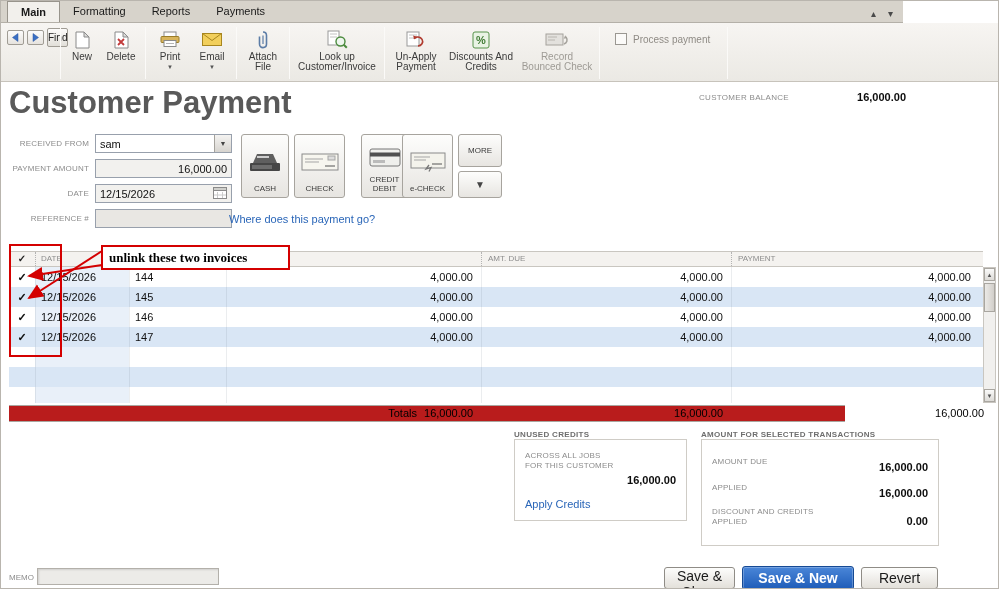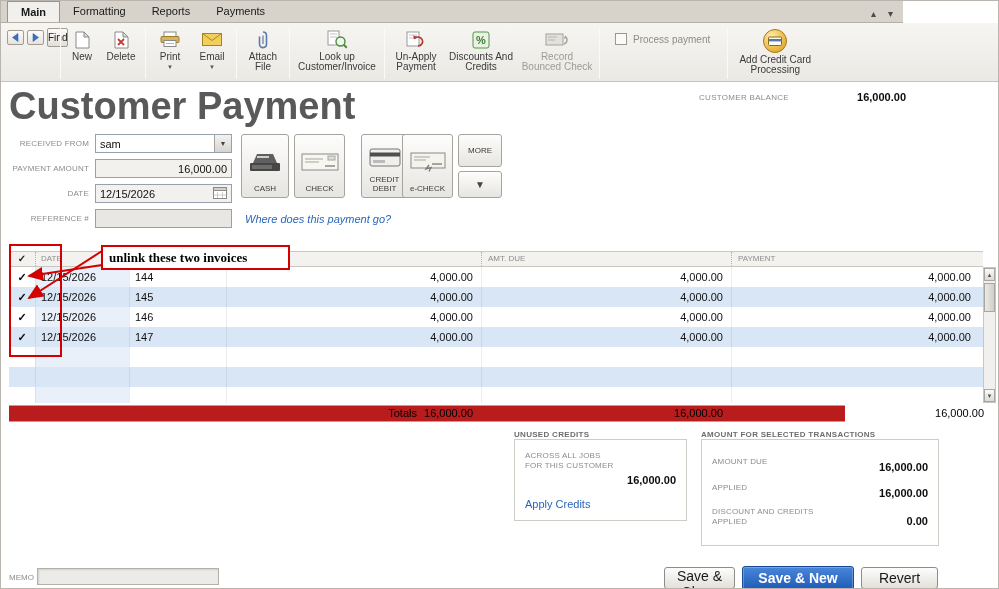--- a/index.html
+++ b/index.html
@@ -35,21 +35,21 @@
   .nav-btn { width:17px; height:15px; border:1px solid #a09c94; background:linear-gradient(#fcfbfa,#e6e3de);
              border-radius:2px; display:flex; align-items:center; justify-content:center; padding:0; }
   .find-btn { width:38px; height:19px; border:1px solid #a09c94; border-radius:2px;
               background:linear-gradient(#fcfbfa,#e2dfd9); font-size:10px; color:#222; font-family:inherit; }
 
   .process-box { display:flex; align-items:center; gap:6px; padding:8px 14px 0 12px; }
   .checkbox { width:12px; height:12px; border:1px solid #9a9791; background:#fbfaf8; display:inline-block; }
   .process-label { font-size:10px; color:#8f8b85; }
 
   
-  .page-title { position:absolute; left:8px; top:84px; font-size:38px; font-weight:bold; color:#595959; }
+  .page-title { position:absolute; left:8px; top:84px; font-size:31px; font-weight:bold; color:#595959; }
   .cb-label  { position:absolute; left:698px; top:92px; font-size:8px; color:#8c8c8c; letter-spacing:.3px; }
   .cb-value  { position:absolute; left:795px; top:90px; width:110px; text-align:right; font-size:11px; font-weight:bold; color:#0d0d0d; }
 
   
   .f-label { position:absolute; left:6px; width:82px; text-align:right; font-size:8px; color:#8c8c8c; letter-spacing:.2px; }
   .f-field { position:absolute; left:94px; width:137px; height:19px; border:1px solid #98a0ac;
              font-size:11px; color:#111; display:flex; align-items:center; padding:0 4px; background:#fff; }
   .fld-received { top:133px; padding-right:0; }
   .fld-amount { top:158px; justify-content:flex-end; background:#f2f1ee; }
   .fld-date { top:183px; justify-content:space-between; background:#f2f1ee; }
@@ -61,21 +61,21 @@
   .pm-btn { position:absolute; top:133px; height:64px; border:1px solid #a7a49e; border-radius:3px;
             background:linear-gradient(#fdfdfc,#e7e5e1); display:flex; flex-direction:column;
             align-items:center; justify-content:flex-end; padding:5px 1px 4px; font-size:8px; color:#3a3a3a; }
   .pm-btn .pm-ico { flex:1; display:flex; align-items:center; justify-content:center; }
   .pm-cash{left:240px;width:48px}.pm-check{left:293px;width:51px}.pm-cc{left:360px;width:47px}
   .pm-echeck{left:401px;width:51px}
   .pm-more{left:457px;width:44px;height:33px;justify-content:center;padding:0;}
   .pm-morearrow{left:457px;top:170px;width:44px;height:27px;position:absolute;border:1px solid #a7a49e;
             border-radius:3px;background:linear-gradient(#fdfdfc,#e7e5e1);display:flex;align-items:center;
             justify-content:center;font-size:10px;color:#444;}
-  .where-link { position:absolute; left:244px; top:212px; font-size:11px; color:#2a66b8; cursor:pointer;font-style:italic; }
+  .where-link { position:absolute; left:228px; top:212px; font-size:11px; color:#2a66b8; cursor:pointer; }
 
   
   .thead { position:absolute; left:8px; top:250px; width:974px; height:16px; background:#f4f2ef;
            border-top:1px solid #c9c6c0; border-bottom:1px solid #c9c6c0; font-size:8px; color:#8d8d8d; }
   .thead .tcell { line-height:14px; }
   .thead .hc { border-left:1px dotted #b3b3b3; }
   .thead .c-check { font-size:10px; color:#222; }
   .tcell { position:absolute; top:0; height:100%; overflow:hidden; white-space:nowrap; }
   .c-check { left:0; width:26px; text-align:center; font-weight:bold; }
   .c-date  { left:26px; width:94px; padding-left:5px; }
@@ -271,36 +271,20 @@
       <span class="tb-label">Record Bounced Check</span>
     </button>
     <div class="sep"></div>
 
     <div class="process-box">
       <span class="checkbox"></span>
       <span class="process-label">Process payment</span>
     </div>
     <div class="sep"></div>
 
-    <button class="tb-btn w-addcc">
-      <span class="tb-icon" style="height:26px;">
-        <svg width="26" height="26">
-            <defs>
-              <radialGradient id="gold" cx="35%" cy="30%" r="80%">
-                <stop offset="0%" stop-color="#ffedaa"></stop>
-                <stop offset="100%" stop-color="#dfa321"></stop>
-              </radialGradient>
-            </defs>
-            <circle cx="13" cy="13" r="11.5" fill="url(#gold)" stroke="#a87c14"></circle>
-            <rect x="6.5" y="9" width="13" height="8.5" rx="1" fill="#fdfdf8" stroke="#8a6a14"></rect>
-            <rect x="6.5" y="11" width="13" height="2.4" fill="#5577aa"></rect>
-          </svg>
-      </span>
-      <span class="tb-label">Add Credit Card Processing</span>
-    </button>
   </div>
 
   <div class="page-title">Customer Payment</div>
   <div class="cb-label">CUSTOMER BALANCE</div>
   <div class="cb-value">16,000.00</div>
 
   <div class="f-label" style="top:138px;">RECEIVED FROM</div>
   <div class="f-field fld-received">
     <span>sam</span>
     <span class="dd-btn">▼</span>

